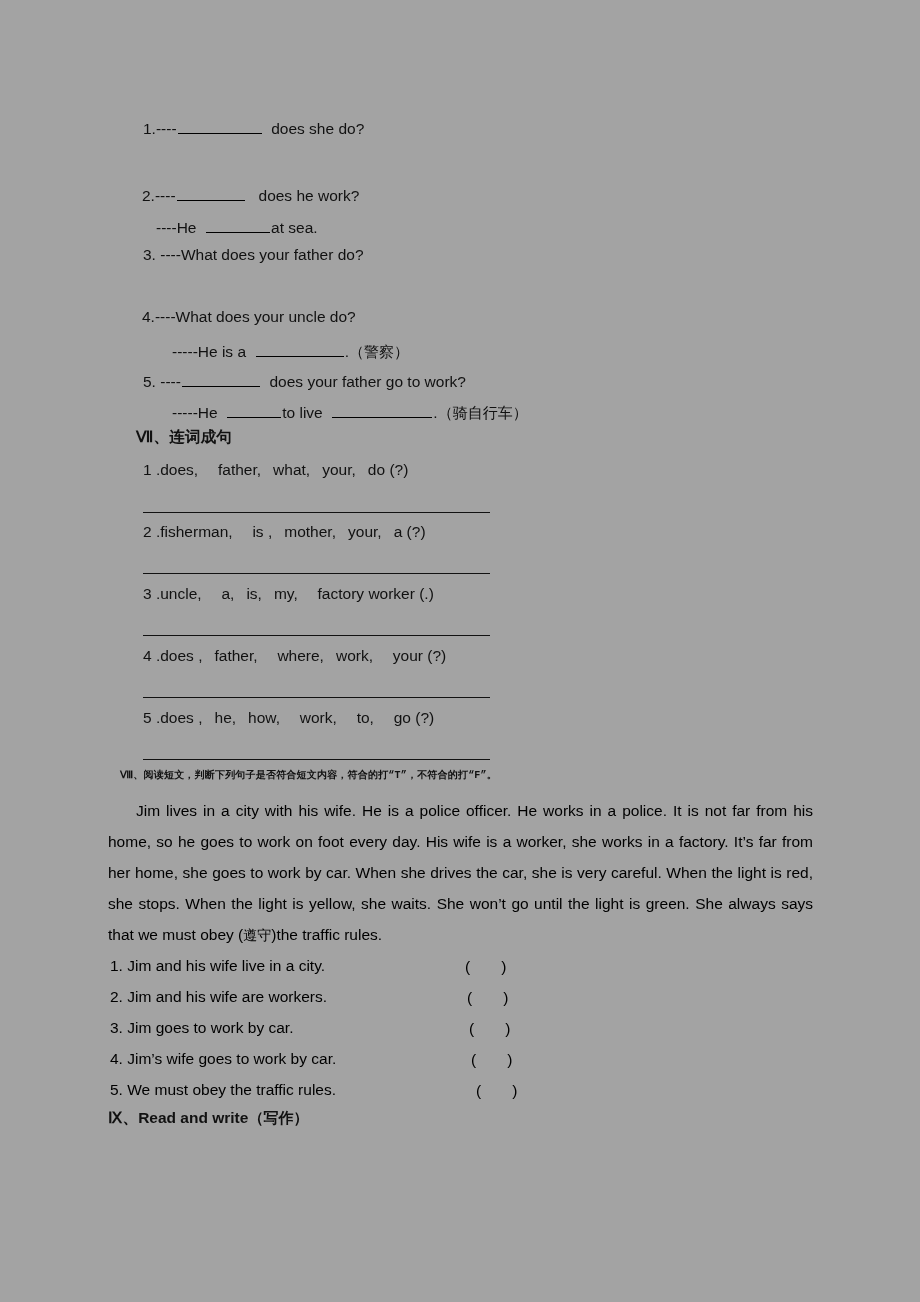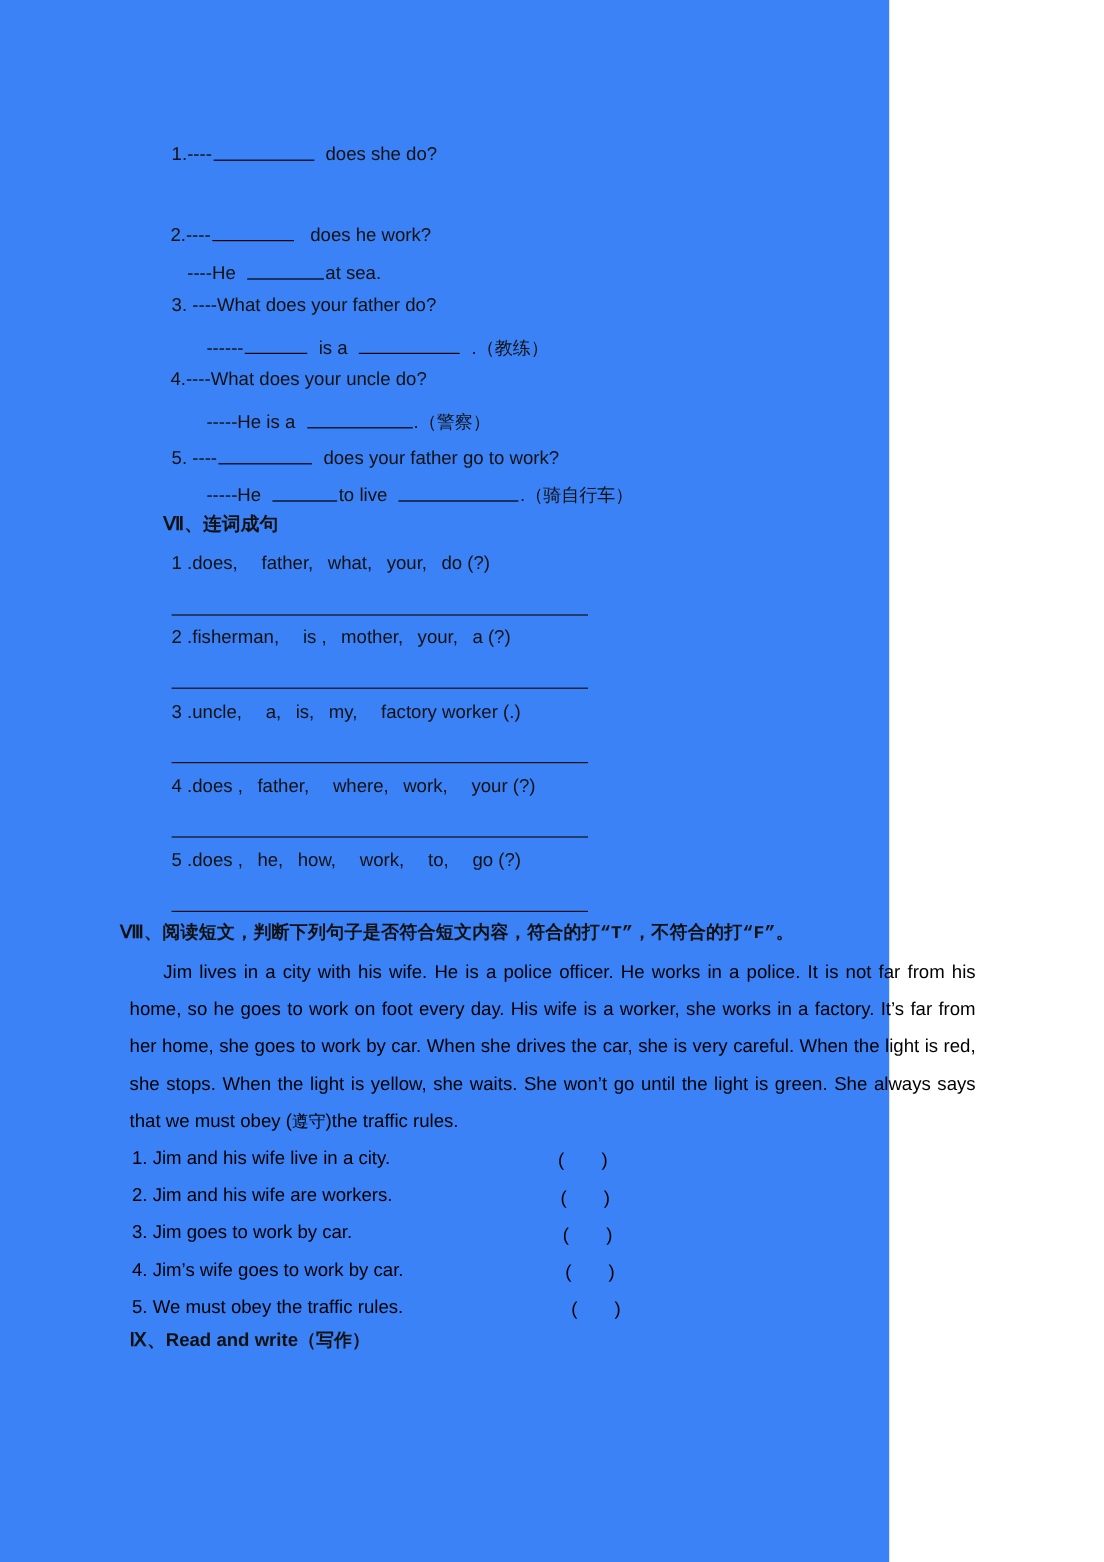--- a/index.html
+++ b/index.html
@@ -11,23 +11,23 @@
     width: 920px;
     height: 1302px;
     position: relative;
     font-family: "Liberation Sans", sans-serif;
     color: #000000;
     overflow: hidden;
   }
   .page {
     position: absolute;
     top: 0; left: 0;
-    width: 741px;
+    width: 920px;
     height: 1302px;
-    background: #3b82f6;
+    background: #a3a3a3;
   }
 
   
   .ln {
     position: absolute;
     white-space: pre;
     font-size: 15.5px;
     line-height: 1;
     color: #111;
   }
@@ -95,21 +95,20 @@
 
   <div class="ln" style="left:143px; top:118px;"><span>1.</span><span>----</span><span class="blank" style="width:84px;"></span><span>  does she do?</span></div>
 
 
   <div class="ln" style="left:142px; top:185px;"><span>2.</span><span>----</span><span class="blank" style="width:68px;"></span><span>   does he work?</span></div>
 
   <div class="ln" style="left:156px; top:217px;text-align:center;"><span>----He  </span><span class="blank" style="width:64px;"></span><span>at sea.</span></div>
 
   <div class="ln" style="left:143px; top:247px;"><span>3.</span><span> ----What does your father do?</span></div>
 
-  <div class="ln" style="left:172px; top:279px;"><span>------</span><span class="blank" style="width:52px;"></span><span>  is a  </span><span class="blank" style="width:84px;"></span><span>  .</span><span class="cn">（教练）</span></div>
 
   <div class="ln" style="left:142px; top:309px;"><span>4.</span><span>----What does your uncle do?</span></div>
 
   <div class="ln" style="left:172px; top:341px;"><span>-----He is a  </span><span class="blank" style="width:88px;"></span><span>.</span><span class="cn">（警察）</span></div>
 
   <div class="ln" style="left:143px; top:371px;"><span>5.</span><span> ----</span><span class="blank" style="width:78px;"></span><span>  does your father go to work?</span></div>
 
   <div class="ln" style="left:172px; top:402px;"><span>-----He  </span><span class="blank" style="width:54px;"></span><span>to live  </span><span class="blank" style="width:100px;"></span><span>.</span><span class="cn">（骑自行车）</span></div>
 
   <div class="ln heading-cn" style="left:136px; top:431px;">Ⅶ、连词成句</div>
@@ -122,21 +121,21 @@
 
   <div class="ln" style="left:143px; top:586px;">3 .uncle,  a,  is,  my,  factory worker (.)</div>
   <div class="rule" style="left:143px; top:635px; width:347px;"></div>
 
   <div class="ln" style="left:143px; top:648px;">4 .does ,  father,  where,  work,  your (?)</div>
   <div class="rule" style="left:143px; top:697px; width:347px;"></div>
 
   <div class="ln" style="left:143px; top:710px;">5 .does ,  he,  how,  work,  to,  go (?)</div>
   <div class="rule" style="left:143px; top:759px; width:347px;"></div>
 
-  <div class="ln heading-cn" style="left:100px; top:771px; font-size:15px;">Ⅷ、阅读短文，判断下列句子是否符合短文内容，符合的打“T”，不符合的打“F”。</div>
+  <div class="ln heading-cn" style="left:120px; top:771px; font-size:10px;">Ⅷ、阅读短文，判断下列句子是否符合短文内容，符合的打“T”，不符合的打“F”。</div>
 
   <div class="passage"><span>Jim lives in a city with his wife. He is a police officer. He works in a police. It is not far from his home, so he goes to work on foot every day. His wife is a worker, she works in a factory. It’s far from her home, she goes to work by car. When she drives the car, she is very careful. When the light is red, she stops. When the light is yellow, she waits. She won’t go until the light is green. She always says that we must obey (</span><span class="zh">遵守</span><span>)the traffic rules.</span></div>
 
   <div class="tf-row" style="top:957px;">1. Jim and his wife live in a city.</div>
   <div class="tf-paren" style="left:465px; top:957px;">(　　)</div>
 
   <div class="tf-row" style="top:988px;">2. Jim and his wife are workers.</div>
   <div class="tf-paren" style="left:467px; top:988px;">(　　)</div>
 
   <div class="tf-row" style="top:1019px;">3. Jim goes to work by car.</div>

